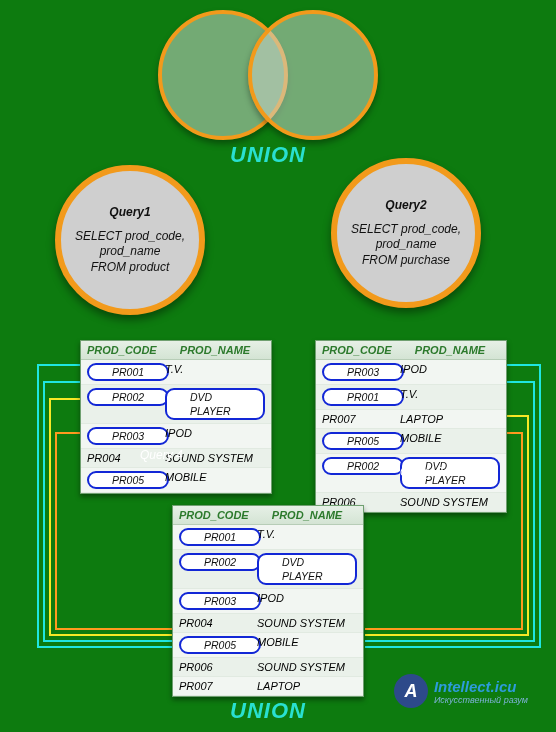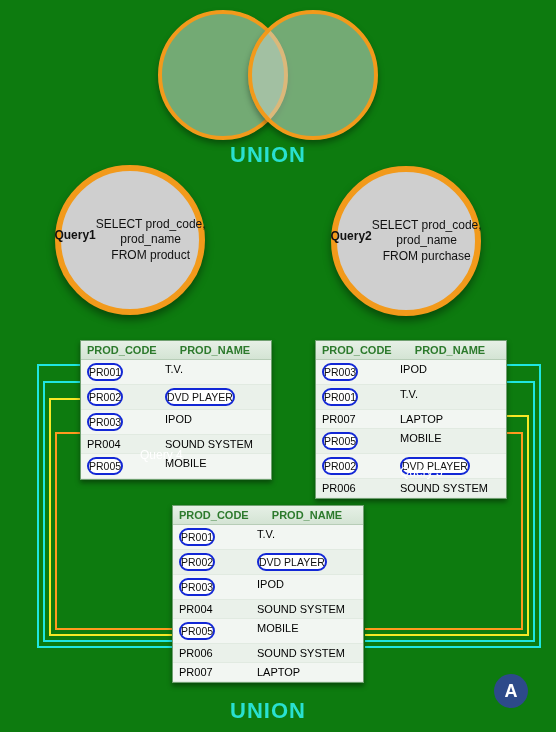--- a/index.html
+++ b/index.html
@@ -10,20 +10,21 @@
     font-family: Arial, Helvetica, sans-serif;
     width: 556px;
     height: 732px;
     position: relative;
     overflow: hidden;
   }
   .stage {
     position: relative;
     width: 536px;
     height: 732px;
+    font-style: italic;
   }
   .venn {
     position: absolute;
     top: 10px;
     left: 0;
     right: 0;
     display: flex;
     justify-content: center;
   }
   .venn .circle {
@@ -47,31 +48,31 @@
   }
   .query-circle {
     position: absolute;
     width: 150px;
     height: 150px;
     border-radius: 50%;
     border: 6px solid #f29a1b;
     background: #cfcfcf;
     box-shadow: 0 5px 8px rgba(0,0,0,0.4);
     display: flex;
-    flex-direction: row;
+    flex-direction: column;
     align-items: center;
     justify-content: center;
     padding: 14px;
     font-size: 12px;
     color: #111;
   }
   .query-circle .title { font-weight: bold; margin-bottom: 10px; }
   .query-circle .sql { text-align: center; line-height: 1.3; white-space: pre; }
   .q1 { top: 165px; left: 55px; }
-  .q2 { top: 166px; right: 55px; }
+  .q2 { top: 158px; right: 55px; }
 
   .tbl {
     position: absolute;
     background: #fff;
     border: 1px solid #6fa070;
     box-shadow: 0 3px 5px rgba(0,0,0,0.4);
     font-size: 11px;
   }
   .tbl .hdr {
     display: flex;
@@ -82,21 +83,21 @@
     text-align: center;
   }
   .tbl .row   { display: flex; background: #f2f6f2; border-bottom: 1px solid #e1eae1; }
   .tbl .row:nth-child(odd) { background: #eaf1ea; }
   .col1 { width: 78px; padding: 3px 6px; }
   .col2 { width: 112px; padding: 3px 6px; }
   .pill {
     display: inline-block;
     border: 2px solid #1227d6;
     border-radius: 9px;
-    padding: 0 0;
+    padding: 0 23px;
     background: #fff;
     color: #111;
     line-height: 14px;
     font-size: 10.5px;
   }
   .tbl-label {
     position: absolute;
     color: #fff;
     font-size: 12px;
   }
@@ -265,15 +266,19 @@
       <div class="row">
         <div class="col1">PR007</div>
         <div class="col2">LAPTOP</div>
       </div>
     </div>
 
   <div class="union-bottom">UNION</div>
 
   <div class="logo">
     <div class="badge">A</div>
+    <div>
+      <span>Intellect.icu</span>
+      <span class="sub">Искусственный разум</span>
+    </div>
   </div>
 
 </div>
 
 </body></html>

